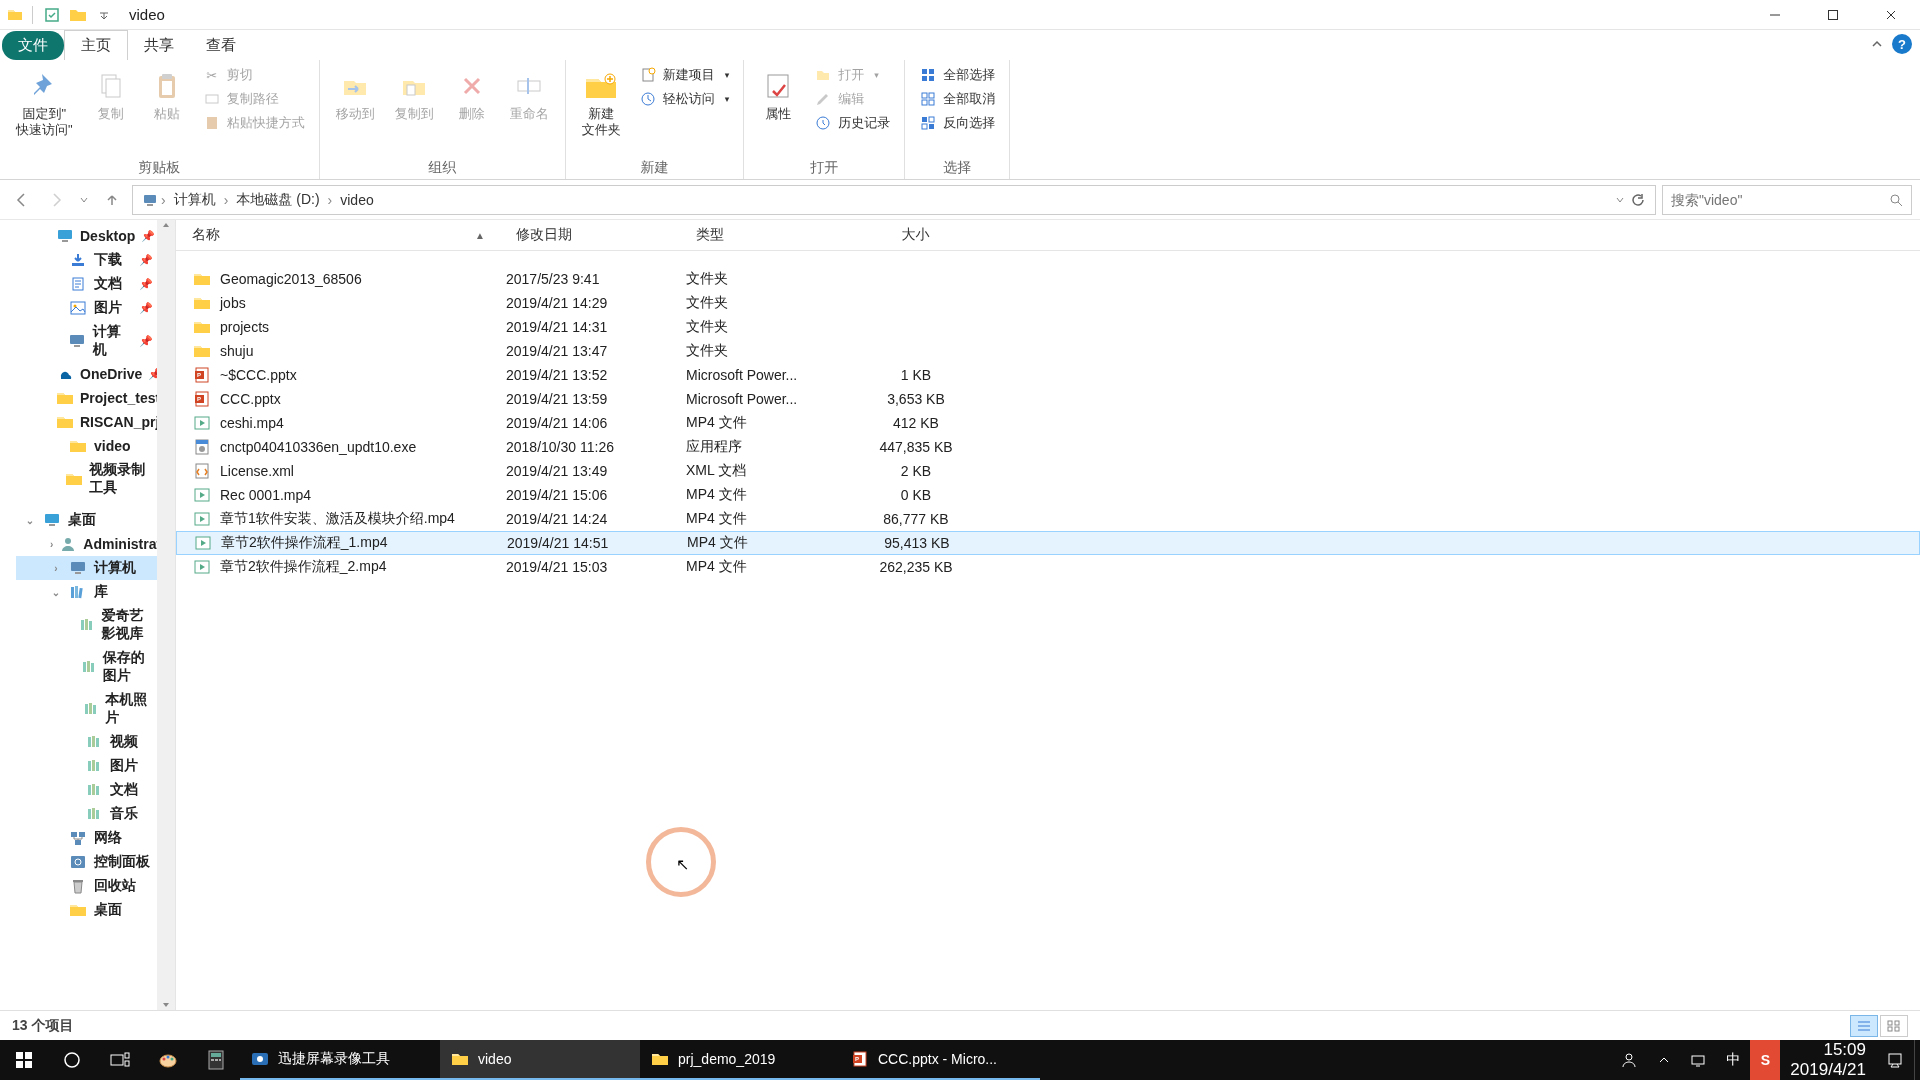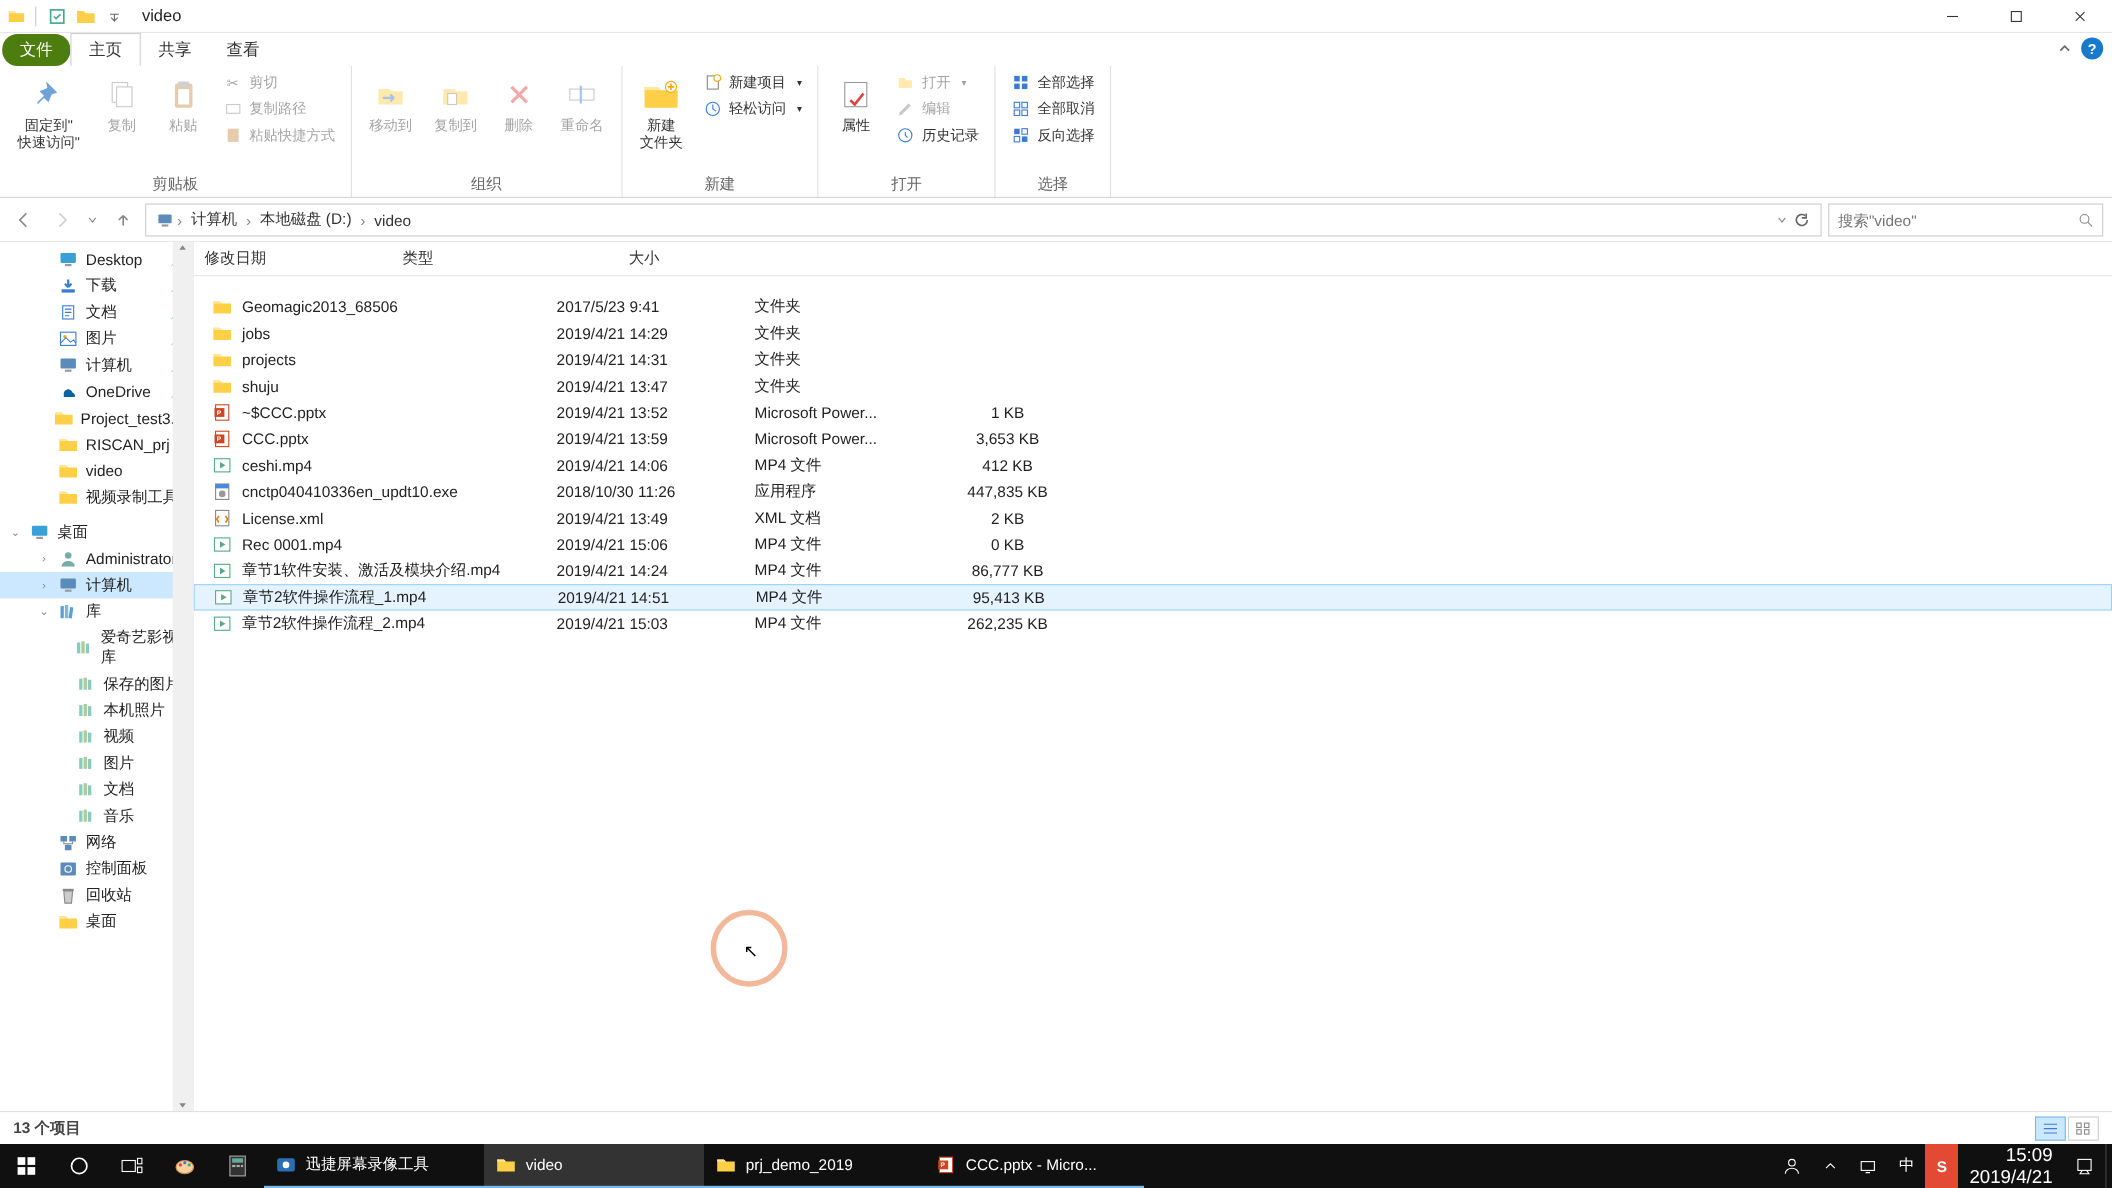--- a/index.html
+++ b/index.html
@@ -11,21 +11,21 @@
 .folder-mini { width: 18px; height: 18px; display: inline-flex; align-items: center; justify-content: center; }
 .qat-sep { width: 1px; height: 18px; background: #ccc; margin: 0 4px; }
 .qat-icon { width: 22px; height: 22px; display: inline-flex; align-items: center; justify-content: center; color: #555; }
 .title-text { margin-left: 10px; font-size: 15px; color: #222; }
 .titlebar-right { margin-left: auto; display: flex; }
 .win-btn { width: 58px; height: 30px; display: flex; align-items: center; justify-content: center; color: #333; }
 
 
 .ribbon-tabs { height: 30px; display: flex; align-items: flex-end; background: #fff; padding-left: 2px; position: relative; }
 .rtab { padding: 5px 16px; font-size: 15px; color: #333; cursor: pointer; }
-.rtab.file { background: #4d7c0f; color: #fff; border-radius: 14px; }
+.rtab.file { background: #0f766e; color: #fff; border-radius: 14px; }
 .rtab.active { border: 1px solid #d0d0d0; border-bottom: none; background: #fff; }
 .ribbon-right { position: absolute; right: 8px; top: 4px; display: flex; gap: 8px; align-items: center; }
 .help-circle { width: 20px; height: 20px; border-radius: 50%; background: #1979ca; color: #fff; display: flex; align-items: center; justify-content: center; font-size: 13px; font-weight: bold; }
 
 
 .ribbon { height: 120px; background: #fff; border-bottom: 1px solid #d5d5d5; display: flex; }
 .rgroup { border-right: 1px solid #e0e0e0; padding: 4px 10px 2px 10px; display: flex; flex-direction: column; justify-content: space-between; }
 .rgroup-body { display: flex; align-items: flex-start; gap: 8px; flex: 1; }
 .rgroup-label { text-align: center; font-size: 14px; color: #666; padding-top: 2px; }
 .rbtn-large { display: flex; flex-direction: column; align-items: center; justify-content: flex-start; padding: 4px 6px; cursor: pointer; min-width: 48px; }
@@ -44,21 +44,21 @@
 .bc-item { padding: 0 6px; cursor: pointer; }
 .bc-sep { color: #888; padding: 0 2px; }
 .bc-right { margin-left: auto; display: flex; align-items: center; gap: 6px; padding-right: 6px; color: #666; }
 .search-box { width: 250px; height: 30px; border: 1px solid #ccc; display: flex; align-items: center; padding: 0 8px; }
 .search-box input { border: none; outline: none; flex: 1; font-size: 14px; color: #555; background: transparent; }
 
 
 .mainpane { display: flex; height: calc(100% - 30px - 30px - 120px - 40px - 30px - 40px); }
 
 
-.tree { width: 176px; border-right: 1px solid #e5e5e5; overflow-y: auto; position: relative; padding: 4px 0; }
+.tree { width: 176px; border-right: 1px solid #e5e5e5; overflow-y: auto; position: relative; padding: 4px 16px; font-weight: bold; }
 .tree-scroll { position: absolute; right: 0; top: 0; bottom: 0; width: 18px; background: #f0f0f0; display: flex; flex-direction: column; align-items: center; justify-content: space-between; }
 .tree-item { display: flex; align-items: center; padding: 3px 6px 3px 8px; font-size: 14px; color: #222; cursor: pointer; gap: 6px; }
 .tree-item.indent1 { padding-left: 34px; }
 .tree-item.indent2 { padding-left: 50px; }
 .tree-item.selected { background: #cce8ff; }
 .pin { margin-left: auto; color: #888; font-size: 11px; }
 .tree-icon { width: 20px; height: 18px; display: inline-flex; align-items: center; justify-content: center; }
 .expander { width: 12px; color: #888; font-size: 10px; display: inline-block; text-align: center; }
 
 
@@ -717,20 +717,24 @@
         <svg width="10" height="10" viewBox="0 0 10 10">
           <path d="M2 7l3-4 3 4" fill="#888"></path>
         </svg>
         <svg width="10" height="10" viewBox="0 0 10 10">
           <path d="M2 3l3 4 3-4" fill="#888"></path>
         </svg>
       </div>
     </div>
   <div class="filelist">
     <div class="fl-header">
+      <div class="fl-col c-name">
+          <span>名称</span>
+          <span class="sort-ind">▲</span>
+        </div>
       <div class="fl-col c-date">修改日期</div>
       <div class="fl-col c-type">类型</div>
       <div class="fl-col c-size">大小</div>
     </div>
     <div class="fl-rows" id="file-rows">
 
     <div class="fl-row">
           <div class="c-name">
             <span class="row-icon">
               <svg width="18" height="16" viewBox="0 0 18 16">

